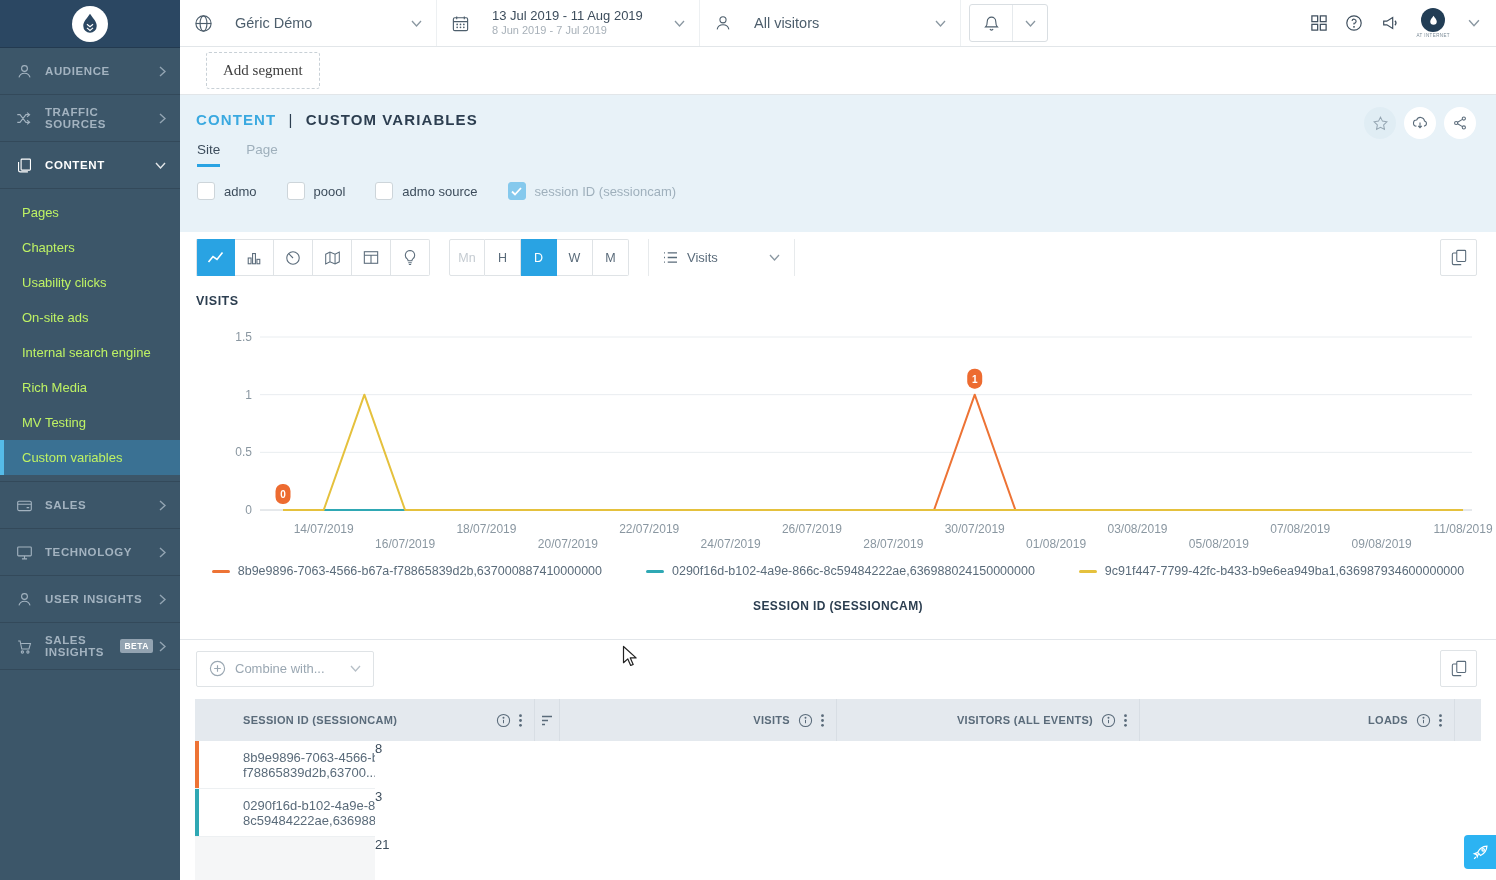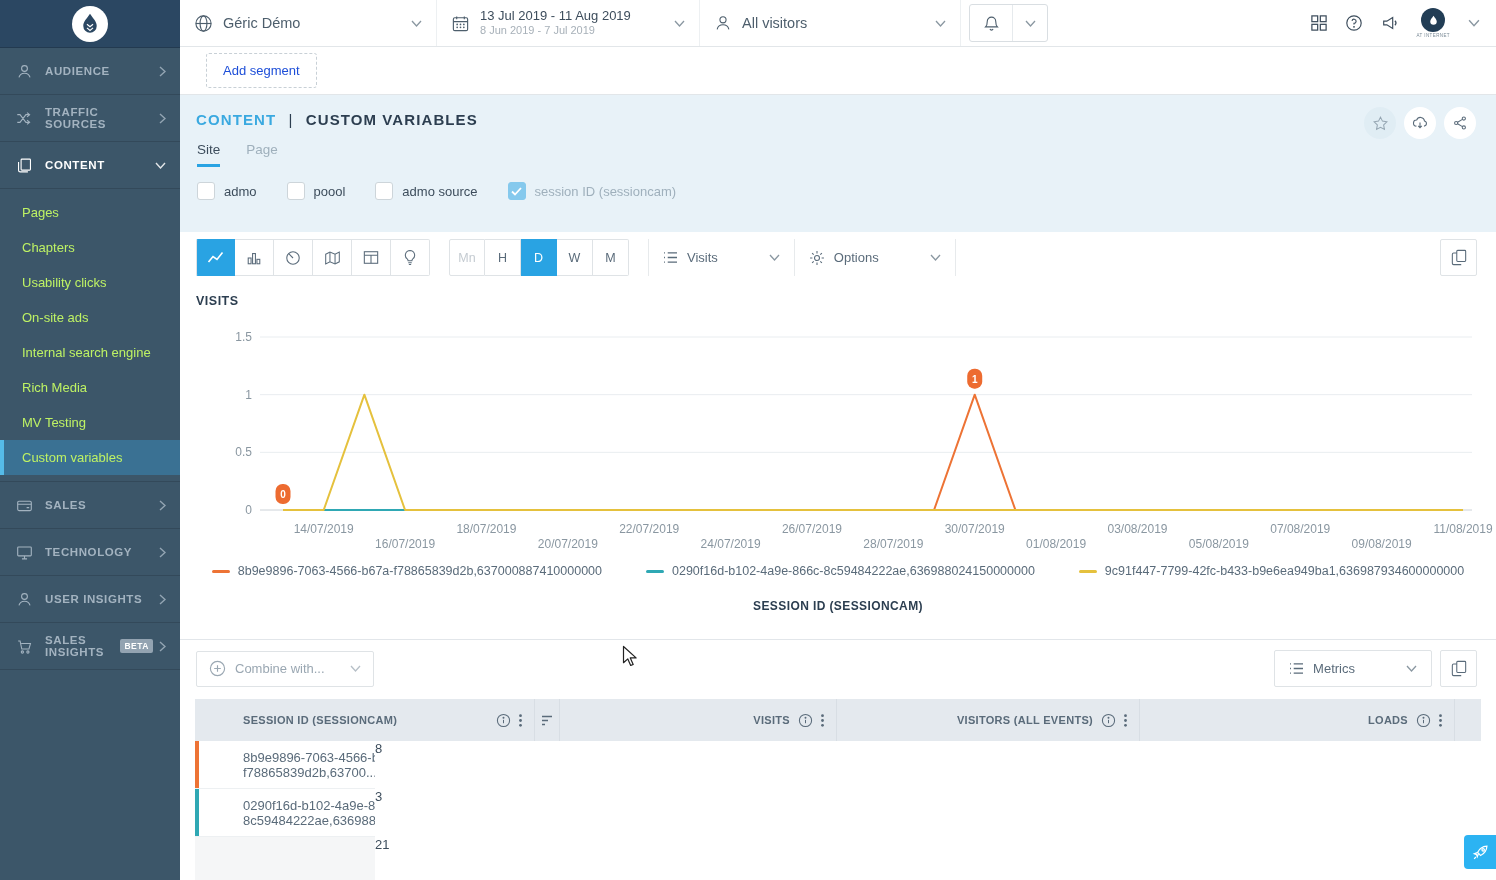--- a/index.html
+++ b/index.html
@@ -16,40 +16,40 @@
   .nchev{margin-left:auto;opacity:.85;}
   .subnav{border-bottom:1px solid rgba(0,0,0,.14);padding:6px 0;}
   .sub-item{height:35px;display:flex;align-items:center;padding-left:22px;color:#bef264;font-size:13px;cursor:pointer;}
   .sub-item.active{background:#3a7193;border-left:4px solid #55bbe8;padding-left:18px;}
   .beta{margin-left:auto;background:#93a3b1;color:#fff;font-size:8.5px;font-weight:bold;padding:2px 4px;border-radius:2px;letter-spacing:.5px;}
   .beta + .nchev{margin-left:6px;}
   
   .main{position:absolute;left:180px;top:0;width:1316px;height:880px;background:#fff;}
   
   .topbar{height:46px;border-bottom:1px solid #e2e6e9;display:flex;align-items:stretch;background:#fff;}
-  .tb-cell{display:flex;align-items:center;padding:0 14px;border-right:1px solid #edf0f2;cursor:pointer;color:#4d5e6c;}
+  .tb-cell{display:flex;align-items:center;padding:0 14px;border-right:1px solid #edf0f2;cursor:pointer;color:#4d5e6c;gap:12px;}
   .tb-cell.site{width:228px;}
   .tb-cell.date{width:234px;}
   .tb-cell.visitors{width:232px;}
   .tb-label{font-size:14.5px;margin:0 10px;}
   .tb-chev{margin-left:auto;color:#8a97a1;}
   .dr{display:flex;flex-direction:column;margin:0 10px;line-height:1.25;}
   .dr1{font-size:13px;color:#3d4d5c;}
   .dr2{font-size:11px;color:#a7b0b8;}
   .bell-group{display:flex;align-items:center;align-self:center;margin-left:8px;border:1px solid #d9dee2;border-radius:3px;height:36px;}
   .bell-cell{display:flex;align-items:center;justify-content:center;width:42px;height:100%;border-right:1px solid #e6eaed;color:#4d5e6c;cursor:pointer;}
   .bell-chev{display:flex;align-items:center;justify-content:center;width:34px;color:#8a97a1;cursor:pointer;}
   .tb-right{margin-left:auto;display:flex;align-items:center;gap:18px;padding-right:16px;color:#3d4d5c;}
   .tb-ic{cursor:pointer;display:flex;align-items:center;}
   .account{display:flex;flex-direction:column;align-items:center;cursor:pointer;}
   .avatar{width:24px;height:24px;border-radius:50%;background:#223d55;display:flex;align-items:center;justify-content:center;}
   .avatar-label{font-size:4.5px;color:#7a8a96;letter-spacing:.4px;margin-top:1px;}
   
   .segmentbar{height:47px;border-bottom:1px solid #e2e6e9;display:flex;align-items:center;padding-left:26px;background:#fff;}
-  .add-segment{border:1px dashed #c8d0d6;background:transparent;border-radius:3px;color:#1d4ed8;font-size:13px;padding:9px 16px;cursor:pointer;font-family:Liberation Sans, sans-serif;}
+  .add-segment{border:1px dashed #c8d0d6;background:transparent;border-radius:3px;color:#404040;font-size:15px;padding:9px 16px;cursor:pointer;font-family:Liberation Serif, serif;}
   
   .pagehead{height:137px;background:#e8f2f8;position:relative;}
   .breadcrumb{padding:16px 0 0 16px;font-size:15px;letter-spacing:1.1px;font-weight:bold;}
   .bc-section{color:#3aa9e0;}
   .bc-sep{color:#2c3e50;margin:0 7px;font-weight:normal;}
   .bc-page{color:#2c3e50;}
   .ph-actions{position:absolute;right:20px;top:12px;display:flex;gap:8px;}
   .circle-btn{width:32px;height:32px;border-radius:50%;background:#fff;border:none;display:flex;align-items:center;justify-content:center;color:#5a6b7a;cursor:pointer;}
   .circle-btn.dim{background:#e0edf4;color:#94a5b1;}
   .ph-tabs{display:flex;gap:26px;padding:14px 0 0 17px;}
@@ -484,34 +484,20 @@
         <button class="tbtn txt">M</button>
       </div>
       <div class="select-group">
         <div class="sel">
           <span>
               <svg width="15" height="13" viewBox="0 0 16 14" fill="none" stroke="currentColor" stroke-width="1.4">
                 <path d="M5 2h10M5 7h10M5 12h10M1 2h1M1 7h1M1 12h1"></path>
               </svg>
             </span>
           <span>Visits</span>
-          <span class="schev">
-              <svg width="11" height="7" viewBox="0 0 11 7">
-                <path d="M1 1l4.5 5L10 1" fill="none" stroke="currentColor" stroke-width="1.3"></path>
-              </svg>
-            </span>
-        </div>
-        <div class="sel">
-          <span>
-              <svg width="16" height="16" viewBox="0 0 18 18" fill="none" stroke="currentColor" stroke-width="1.2">
-                <circle cx="9" cy="9" r="2.8"></circle>
-                <path d="M9 1.2v2.6M9 14.2v2.6M1.2 9h2.6M14.2 9h2.6M3.5 3.5l1.8 1.8M12.7 12.7l1.8 1.8M14.5 3.5l-1.8 1.8M5.3 12.7l-1.8 1.8"></path>
-              </svg>
-            </span>
-          <span>Options</span>
           <span class="schev">
               <svg width="11" height="7" viewBox="0 0 11 7">
                 <path d="M1 1l4.5 5L10 1" fill="none" stroke="currentColor" stroke-width="1.3"></path>
               </svg>
             </span>
         </div>
       </div>
       <button class="icon-btn">
           <svg width="16" height="17" viewBox="0 0 18 19" fill="none" stroke="currentColor" stroke-width="1.2">
             <rect x="6.5" y="1.5" width="10" height="12.5" rx="1"></rect>
@@ -582,33 +568,20 @@
             </svg>
           </span>
         <span>Combine with...</span>
         <span class="schev">
             <svg width="11" height="7" viewBox="0 0 11 7">
               <path d="M1 1l4.5 5L10 1" fill="none" stroke="currentColor" stroke-width="1.3"></path>
             </svg>
           </span>
       </div>
       <div class="tt-right">
-        <div class="sel metrics">
-          <span>
-              <svg width="15" height="13" viewBox="0 0 16 14" fill="none" stroke="currentColor" stroke-width="1.4">
-                <path d="M5 2h10M5 7h10M5 12h10M1 2h1M1 7h1M1 12h1"></path>
-              </svg>
-            </span>
-          <span>Metrics</span>
-          <span class="schev">
-              <svg width="11" height="7" viewBox="0 0 11 7">
-                <path d="M1 1l4.5 5L10 1" fill="none" stroke="currentColor" stroke-width="1.3"></path>
-              </svg>
-            </span>
-        </div>
         <button class="icon-btn">
             <svg width="16" height="17" viewBox="0 0 18 19" fill="none" stroke="currentColor" stroke-width="1.2">
               <rect x="6.5" y="1.5" width="10" height="12.5" rx="1"></rect>
               <path d="M6.5 4.5H3A1.5 1.5 0 0 0 1.5 6v10A1.5 1.5 0 0 0 3 17.5h8.5"></path>
             </svg>
           </button>
       </div>
     </div>
 
     <div class="dt">

